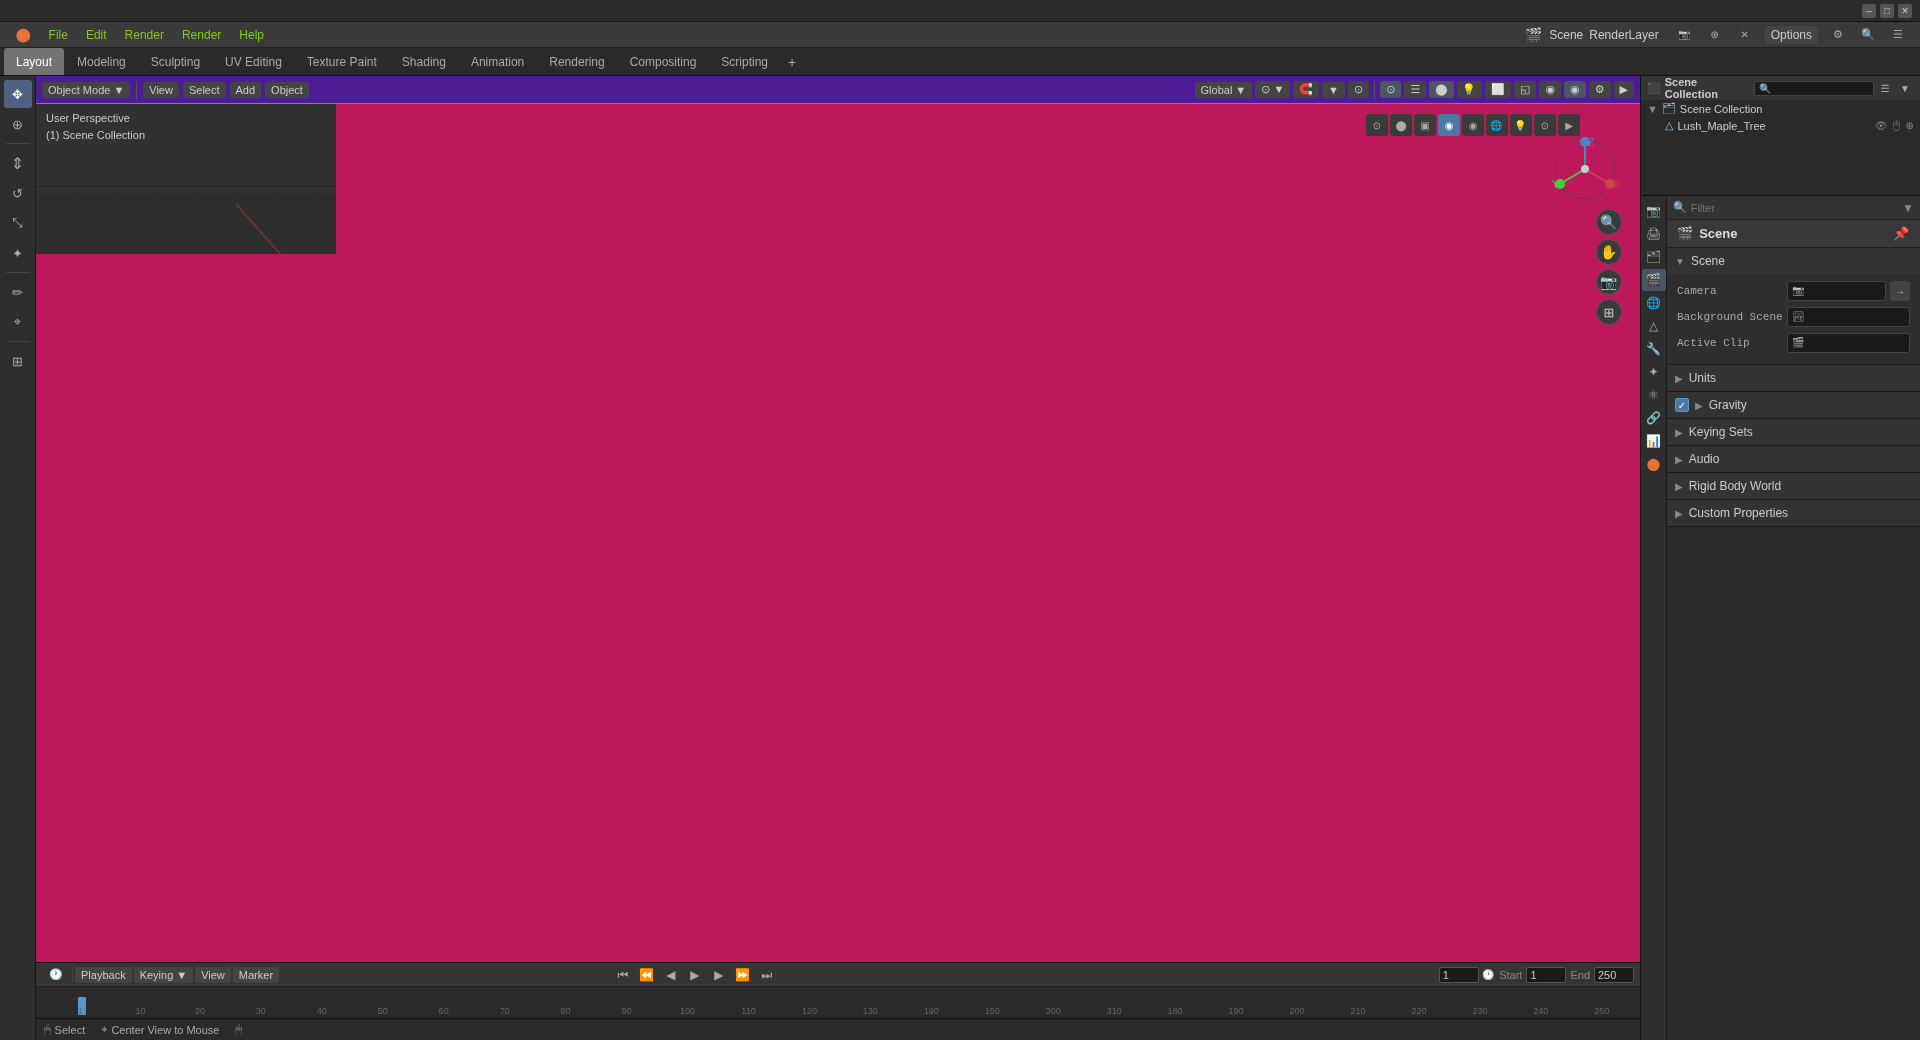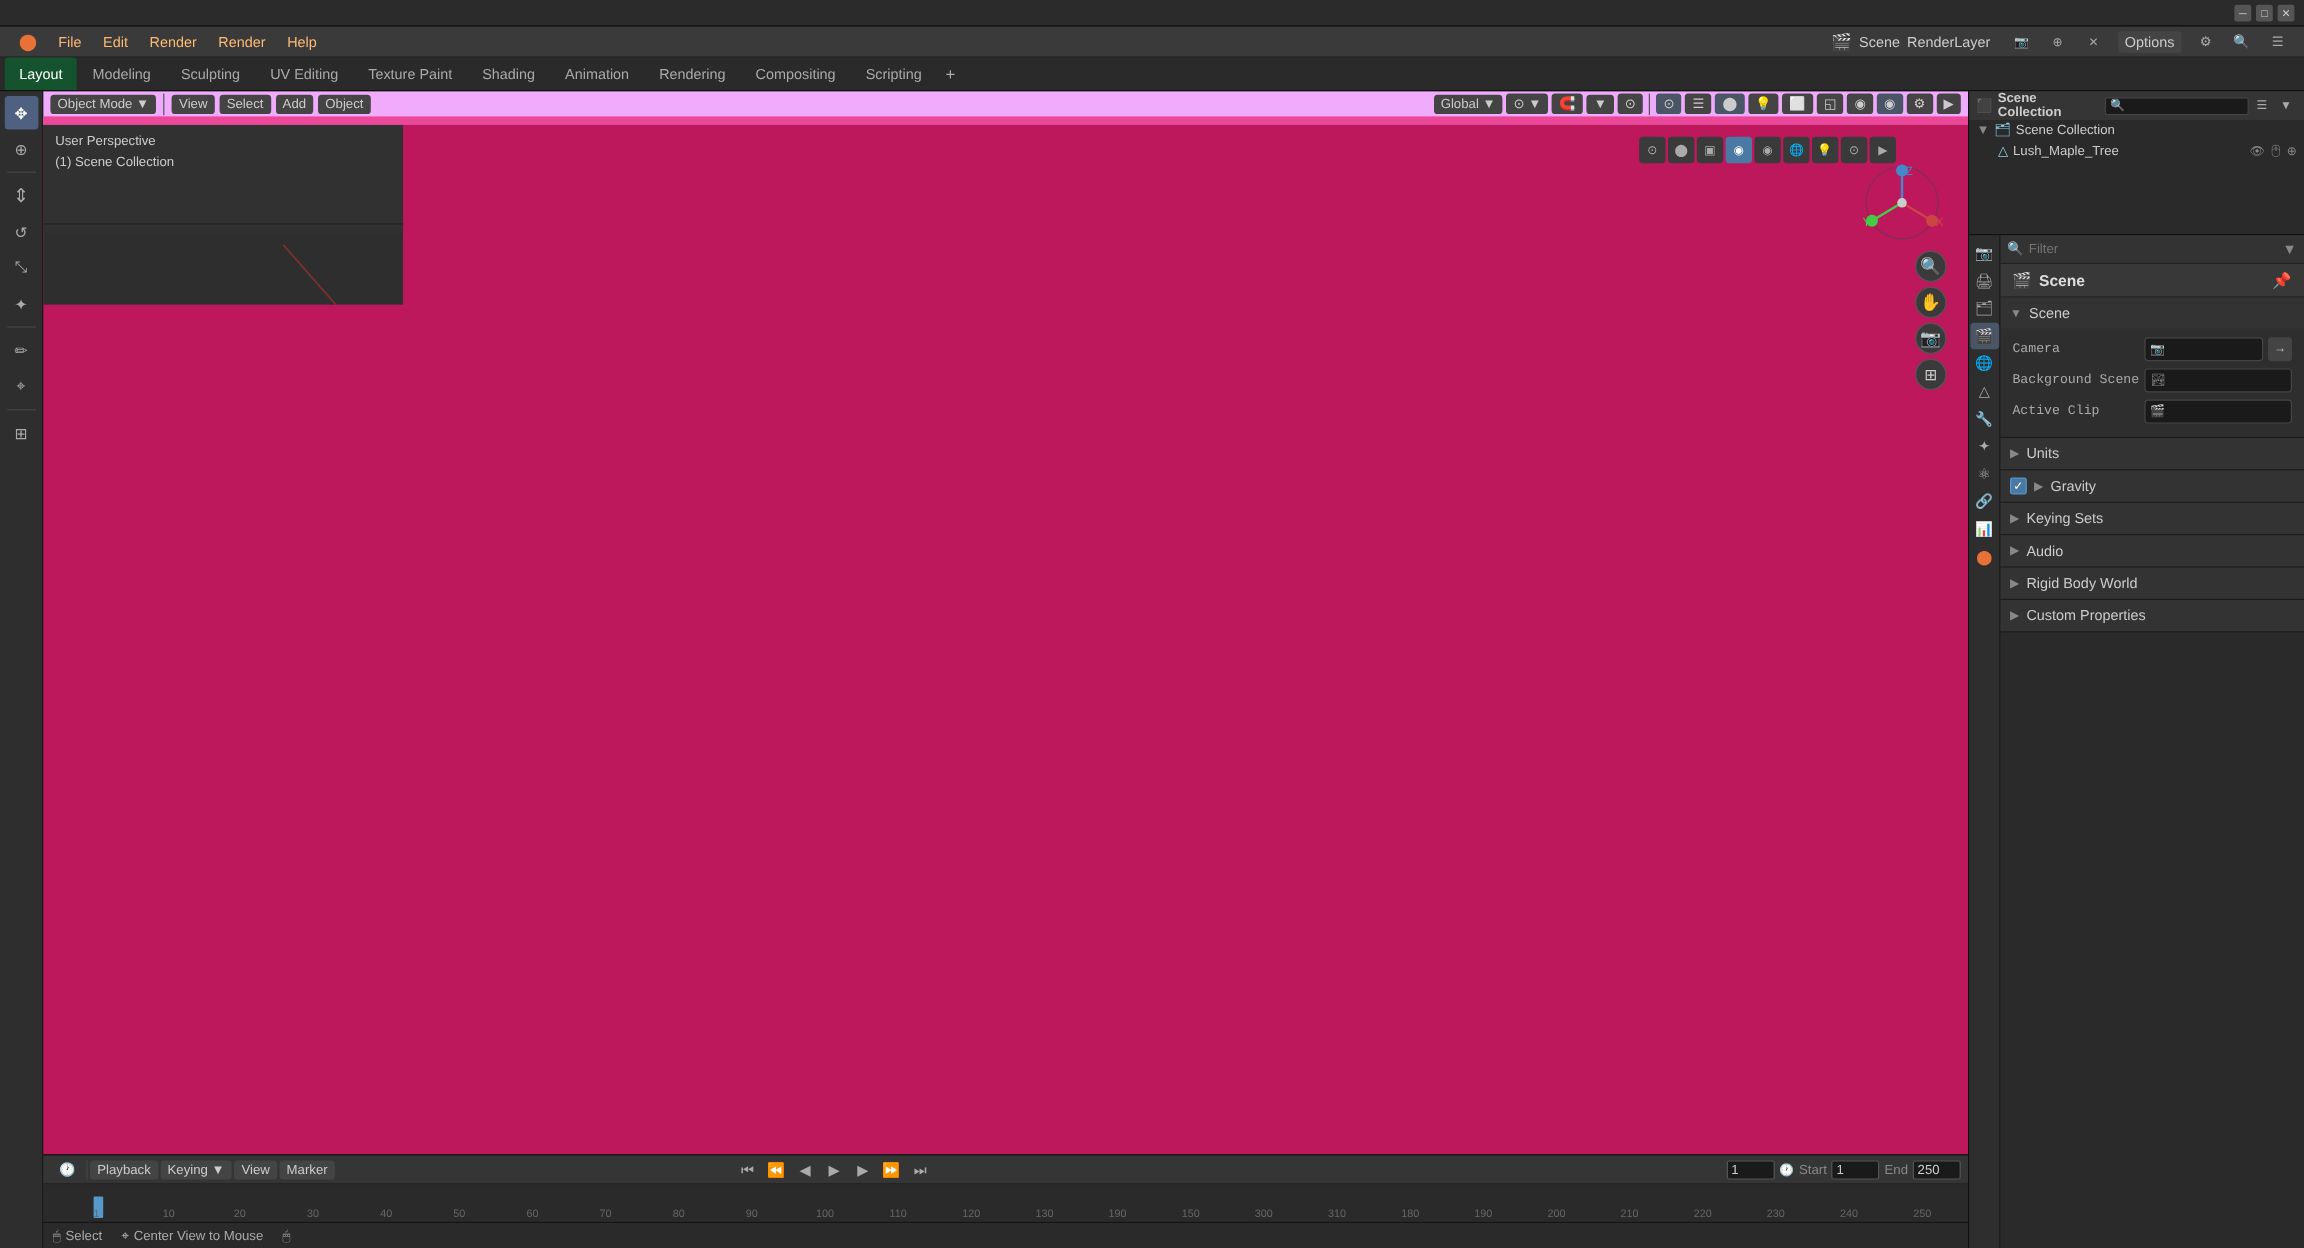--- a/index.html
+++ b/index.html
@@ -57,21 +57,21 @@
       align-items: center;
       padding: 0 8px;
       gap: 2px;
       border-bottom: 1px solid #222;
     }
     .menu-item {
       padding: 2px 8px;
       cursor: pointer;
       border-radius: 3px;
       font-size: 12px;
-      color: #fdba74;
+      color: #84cc16;
     }
 
     
     #workspace-tabs {
       height: 28px;
       background: #2a2a2a;
       display: flex;
       align-items: stretch;
       padding: 0 4px;
       border-bottom: 1px solid #111;
@@ -80,21 +80,21 @@
     .workspace-tab {
       padding: 0 12px;
       display: flex;
       align-items: center;
       cursor: pointer;
       font-size: 12px;
       color: #aaa;
       border-radius: 3px 3px 0 0;
     }
     .workspace-tab.active {
-      background: #14532d;
+      background: #737373;
       color: #fff;
     }
     .workspace-tab-add {
       width: 22px;
       display: flex;
       align-items: center;
       justify-content: center;
       cursor: pointer;
       color: #aaa;
       font-size: 14px;
@@ -143,26 +143,26 @@
       flex: 1;
       position: relative;
       overflow: hidden;
       display: flex;
       flex-direction: column;
     }
 
     
     #viewport-header {
       height: 28px;
-      background: #f0abfc;
+      background: #4c1d95;
       display: flex;
       align-items: center;
       padding: 0 6px;
       gap: 4px;
-      border-bottom: 7px solid #ec4899;
+      border-bottom: 1px solid #ec4899;
     }
     .vp-header-btn {
       padding: 2px 6px;
       background: #444;
       border-radius: 3px;
       cursor: pointer;
       font-size: 11px;
       color: #ccc;
       display: flex;
       align-items: center;

